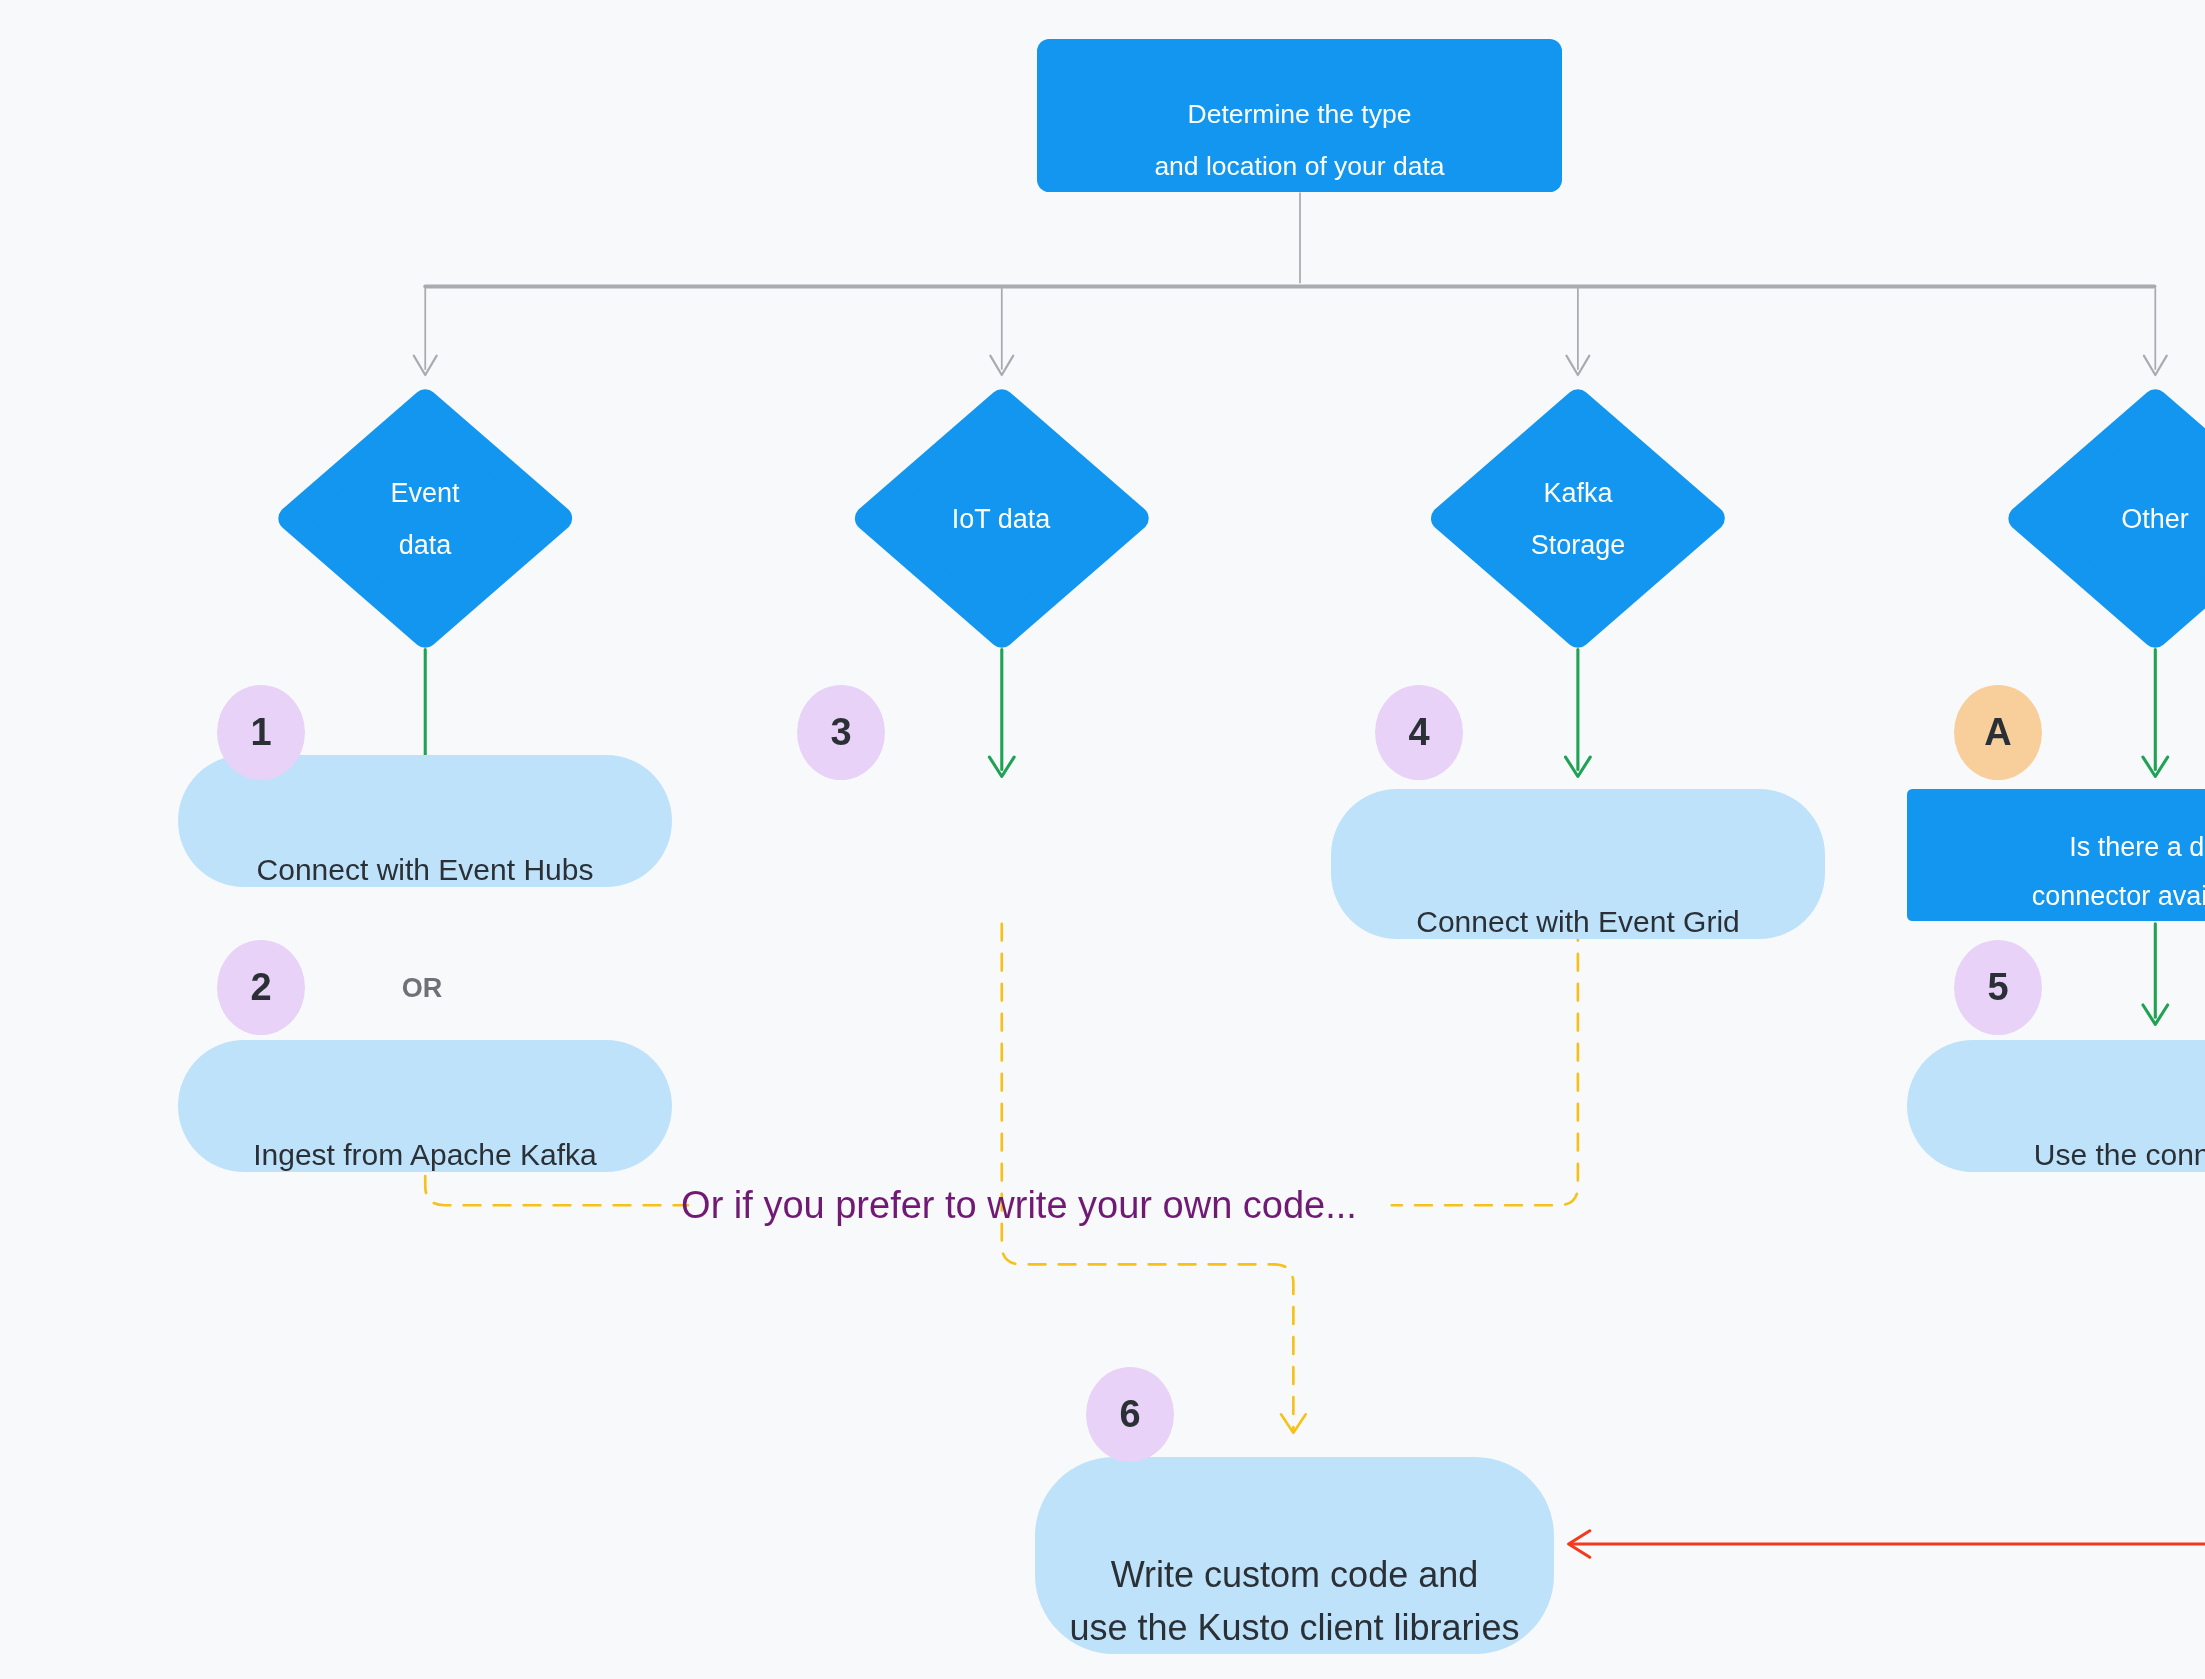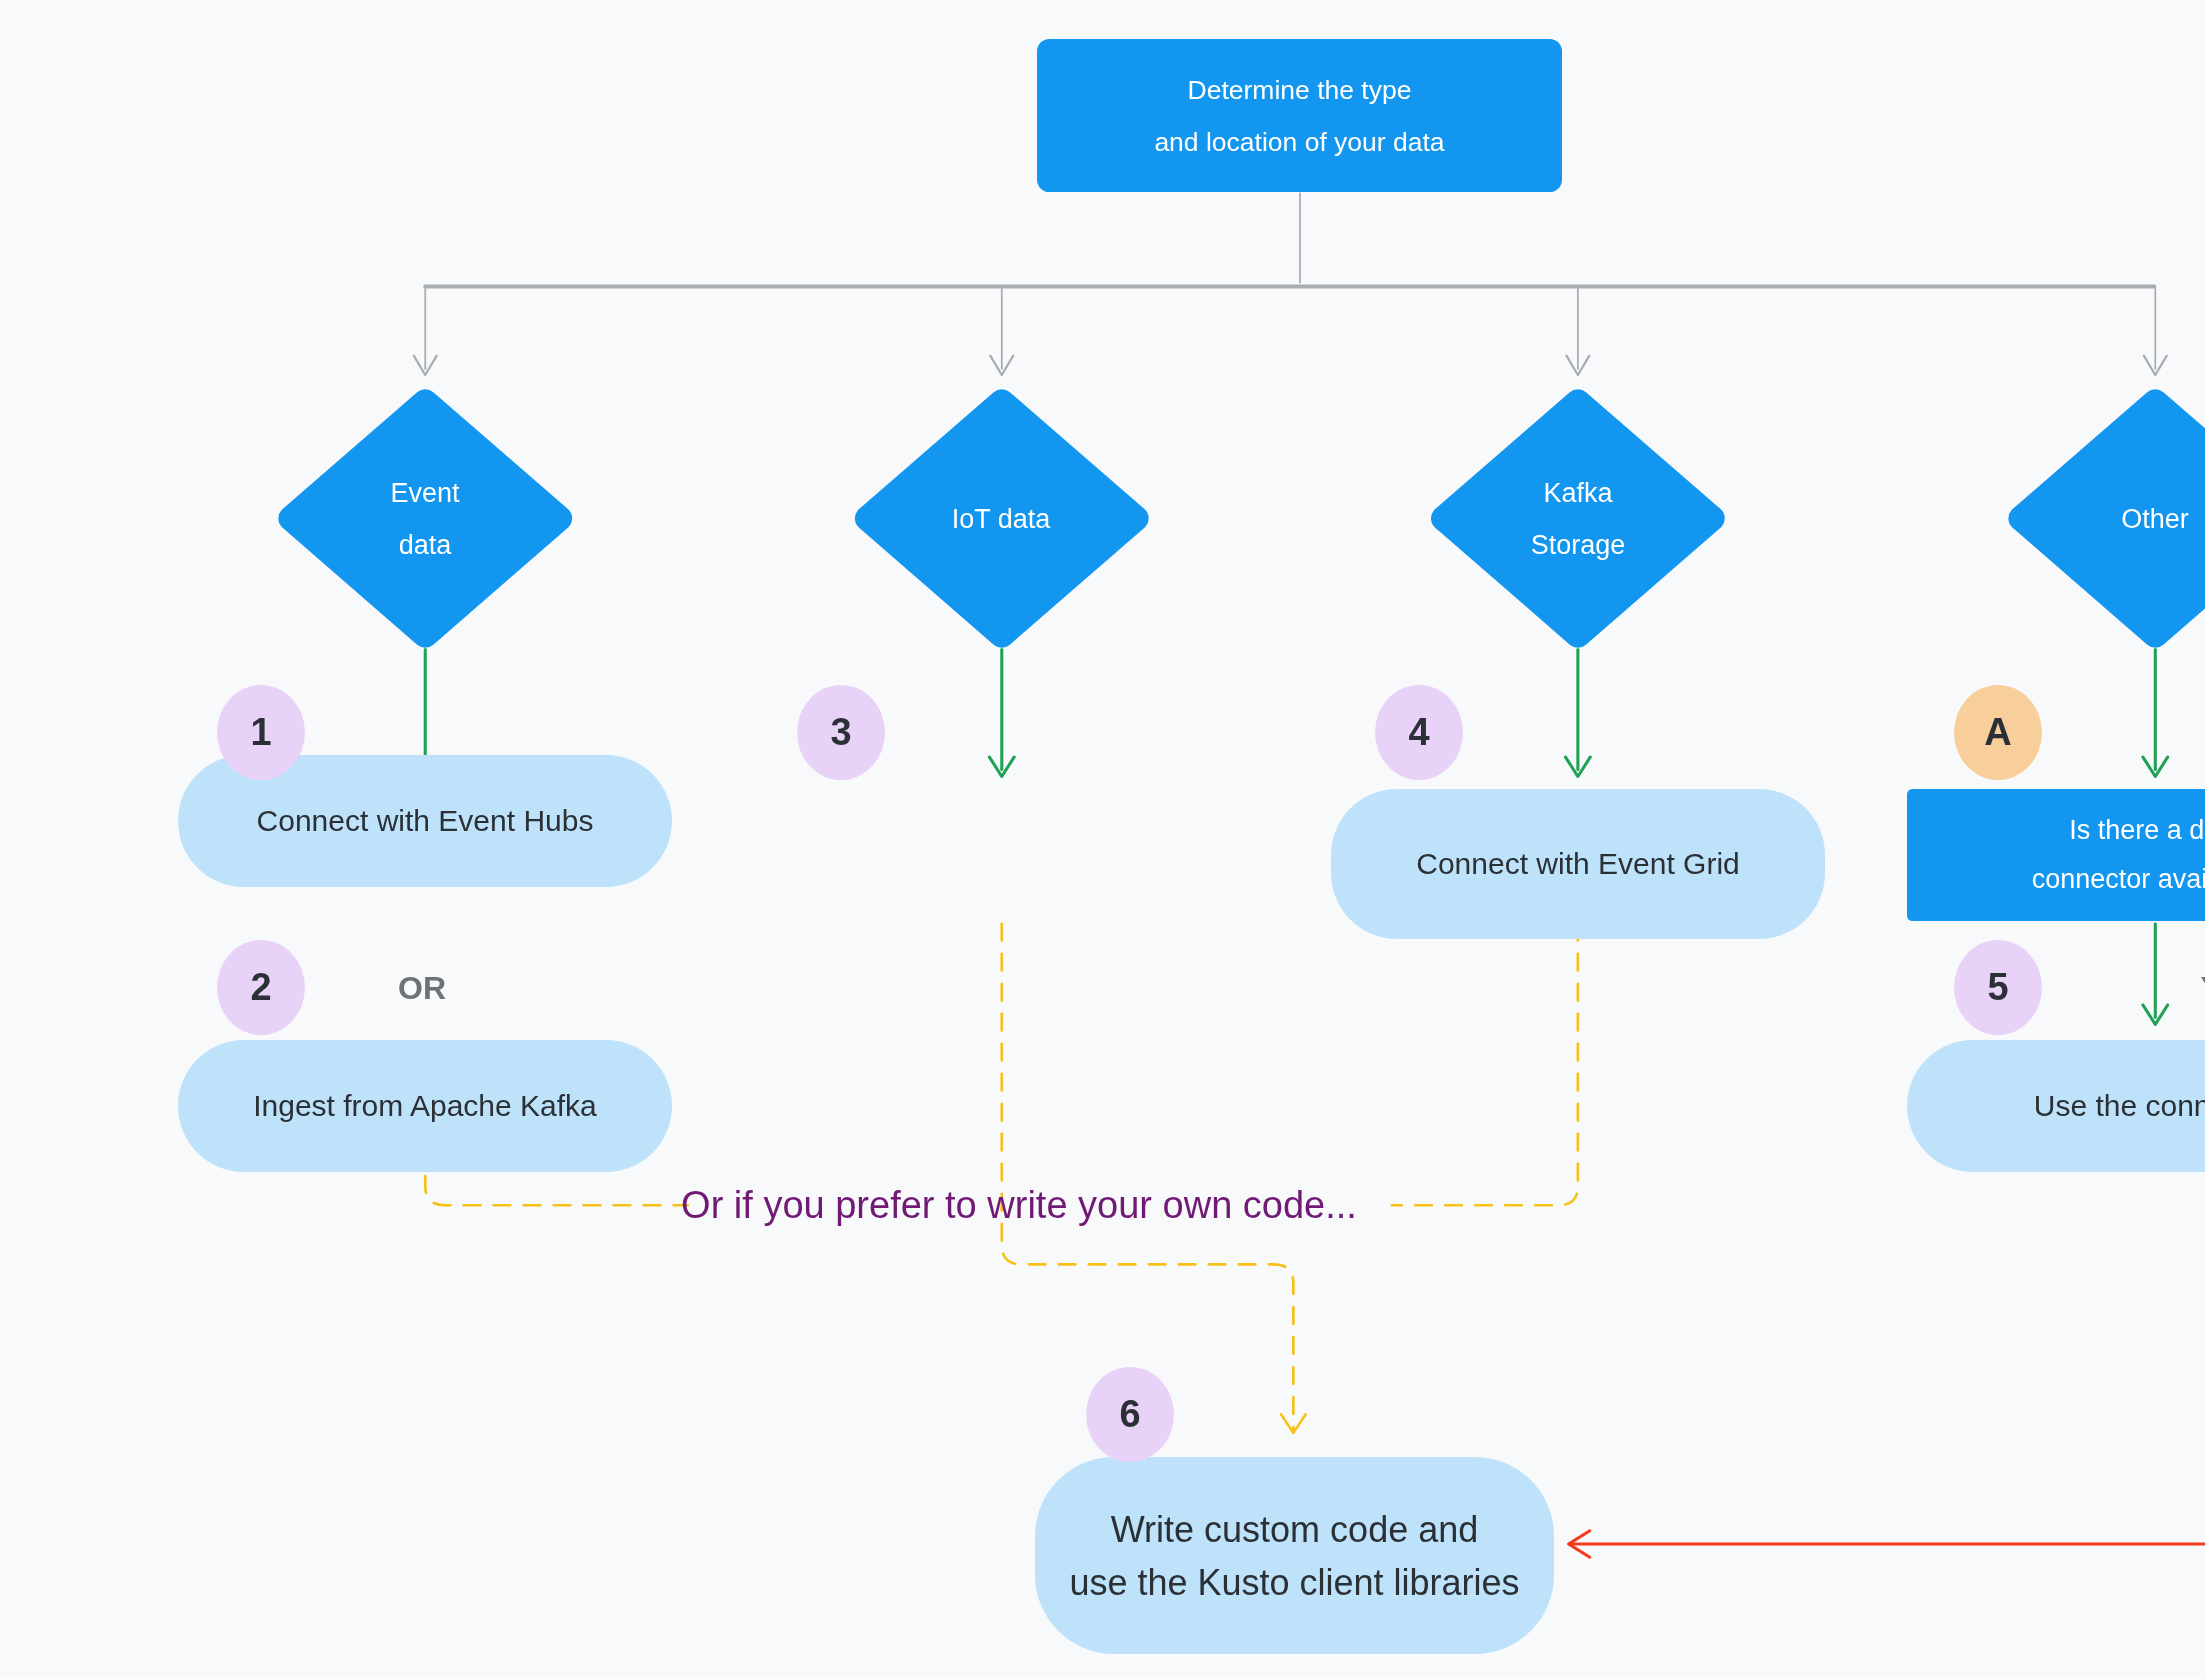--- a/index.html
+++ b/index.html
@@ -13,37 +13,37 @@
     --yellow:#F7C118;
     --gray-line:#A8ACB0;
     --gray-label:#6E7276;
     --dark:#2B3036;
   }
   *{margin:0;padding:0;box-sizing:border-box;}
   html,body{background:var(--bg);}
   body{font-family:"Liberation Sans", sans-serif;}
   .canvas{position:relative;width:2682px;height:1680px;background:var(--bg);overflow:hidden;}
   .layer{position:absolute;left:0;top:0;width:2682px;height:1680px;}
-  .node{position:absolute;display:flex;flex-direction:column;align-items:center;justify-content:center;text-align:center;}
+  .node{position:absolute;display:flex;flex-direction:column;align-items:center;justify-content:flex-end;text-align:center;}
   .node-blue{background:var(--blue);color:#FFFFFF;font-weight:500;}
   .node-light{background:var(--lightblue);color:var(--dark);font-weight:400;}
   .top-node{left:1037px;top:39px;width:525px;height:153px;border-radius:12.3px;font-size:26.5px;line-height:52px;}
   .question-node{left:1907px;top:789px;width:497px;height:132px;border-radius:5.3px;font-size:27px;line-height:49px;}
   .pill{border-radius:66px;font-size:30px;}
   .box-event-hubs{left:178px;top:755px;width:494px;height:132px;}
   .box-iot-hubs{left:755px;top:789px;width:494px;height:132px;}
   .box-event-grid{left:1331px;top:789px;width:494px;height:150px;}
   .box-kafka{left:178px;top:1040px;width:494px;height:132px;}
   .box-use-connector{left:1907px;top:1040px;width:497px;height:132px;}
   .box-custom-code{left:1035px;top:1457px;width:519px;height:197px;border-radius:79px;font-size:36px;line-height:53px;}
   .diamond-label{position:absolute;width:282px;height:141px;display:flex;flex-direction:column;align-items:center;justify-content:center;text-align:center;color:#FFFFFF;font-size:27px;font-weight:500;line-height:52px;}
   .badge{position:absolute;width:88px;height:95px;border-radius:50%;display:flex;align-items:center;justify-content:center;font-size:38px;font-weight:700;color:var(--dark);}
   .badge-purple{background:var(--purple);}
   .badge-orange{background:var(--orange);}
-  .edge-label{position:absolute;display:flex;align-items:center;justify-content:center;text-align:center;font-size:32px;font-weight:700;color:var(--gray-label);}
+  .edge-label{position:absolute;display:flex;align-items:center;justify-content:center;text-align:center;font-size:27px;font-weight:700;color:var(--gray-label);}
   .note{position:absolute;left:578px;top:1181px;width:882px;height:49px;display:flex;align-items:center;justify-content:center;font-size:38px;font-weight:400;color:#701a75;}
 </style>
 </head>
 <body>
 
 <div class="canvas">
 
   <svg class="layer" viewBox="0 0 6080 3808">
 
     <g stroke="#A8ACB0" fill="none">

